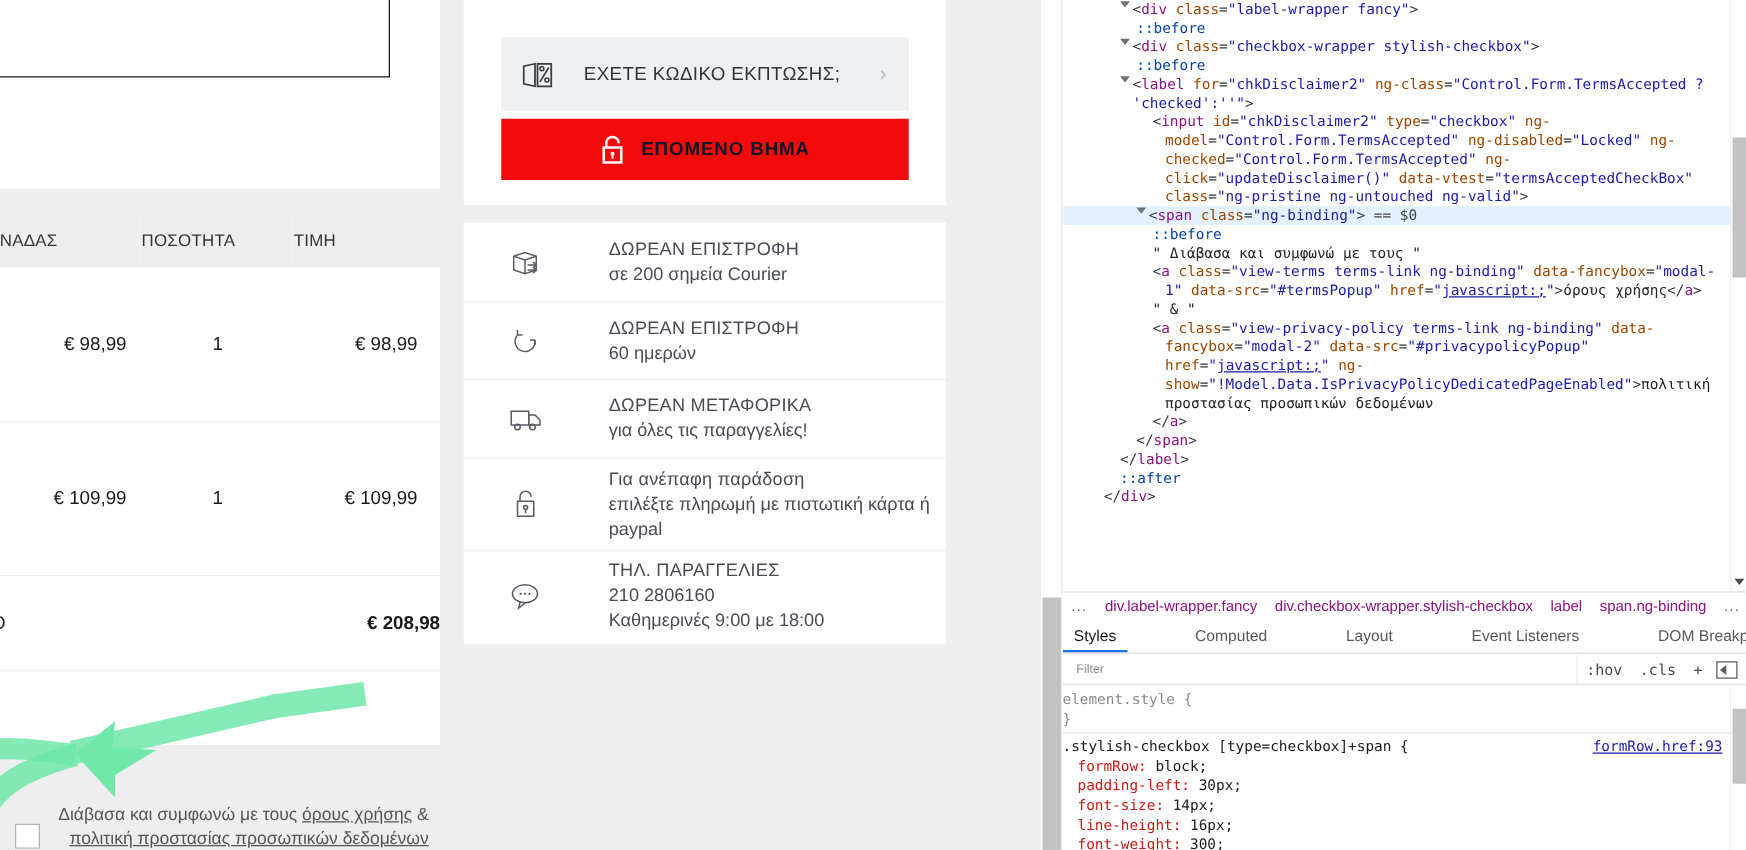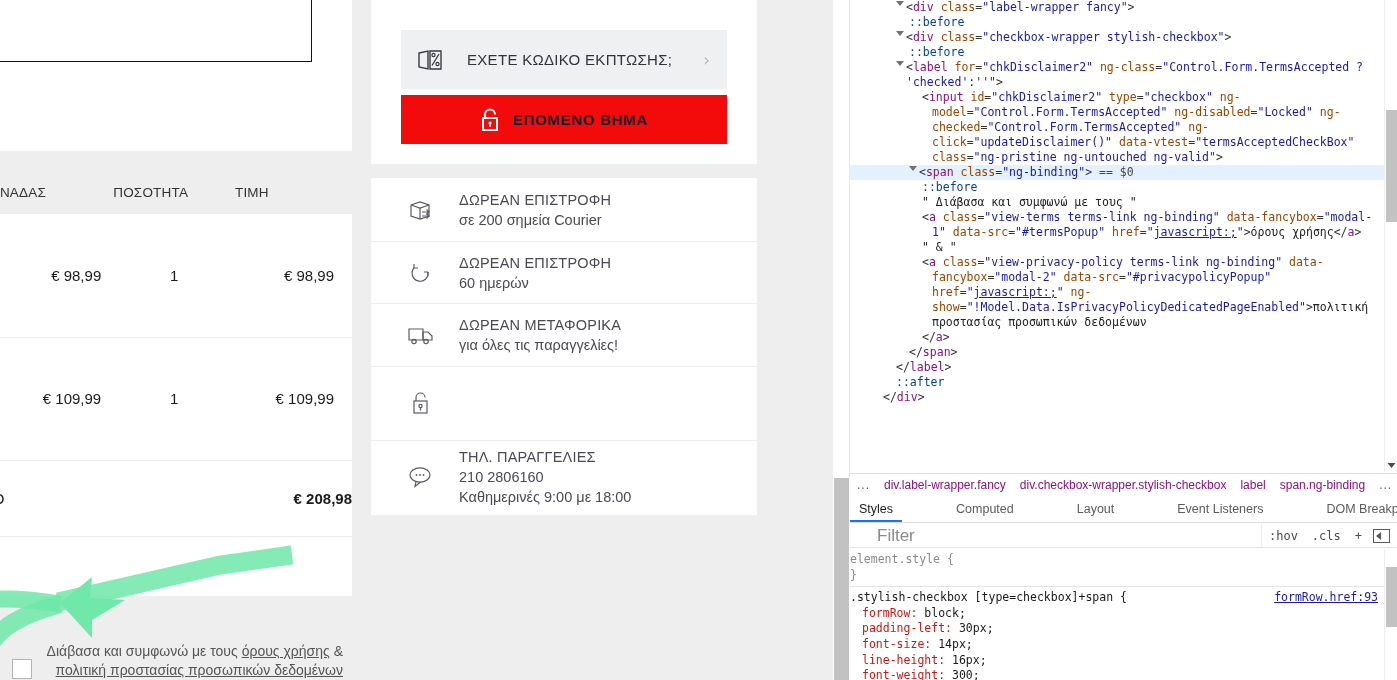--- a/index.html
+++ b/index.html
@@ -137,20 +137,21 @@
 
   #benefits {
     position: absolute; left: 371px; top: 178px;
     width: 386px; height: 337px;
     background: #ffffff;
   }
   .benefit {
     display: flex; align-items: center;
     border-bottom: 1px solid #ededed;
     padding-left: 30px;
+    gap: 28px;
   }
   .benefit:last-child { border-bottom: none; }
   .benefit .bicon {
     width: 40px; min-width: 40px; display: flex;
     align-items: center; justify-content: center;
     color: #5a5a66;
   }
   .benefit .btxt { margin-left: 18px; }
   .benefit .bt1 {
     font-size: 14.5px; color: #4a4a55; line-height: 20px; letter-spacing: .2px;
@@ -258,21 +259,21 @@
 
   
   #dt-filter {
     position: absolute; left: 17px; top: 524px; width: 547px; height: 24px;
     background: #ffffff;
     border-bottom: 1px solid #e2e2e2;
     display: flex; align-items: center;
     font-family: "Liberation Sans", sans-serif;
   }
   #dt-filter .fbox {
-    flex: 1; font-size: 17px; color: #8a8a8a; padding-left: 27px;
+    flex: 1; font-size: 10px; color: #8a8a8a; padding-left: 11px;
     border-right: 1px solid #ececec; line-height: 23px;
   }
   #dt-filter .fbtn {
     font-family: "DejaVu Sans Mono", monospace;
     font-size: 12px; color: #4a4a4a; padding: 0 7px; cursor: pointer;
   }
   #dt-filter .boxicon {
     width: 17px; height: 14px; border: 1.3px solid #5a5a5a;
     margin: 0 7px 0 4px; position: relative; cursor: pointer;
   }
@@ -437,20 +438,25 @@
 
       <div class="benefit" style="height:74px">
         <span class="bicon">
           <svg width="22" height="26" viewBox="0 0 22 26" fill="none" stroke="#5a5a66" stroke-width="1.2">
             <path d="M6 10 V6.5 a4.5 4.5 0 0 1 9 0"></path>
             <rect x="4" y="10" width="13" height="12"></rect>
             <circle cx="10.5" cy="15" r="1.6"></circle>
             <path d="M10.5 16.6 v3"></path>
           </svg>
         </span>
+        <span class="btxt">
+          <div class="bt1">Για ανέπαφη παράδοση</div>
+          <div class="bt2">επιλέξτε πληρωμή με πιστωτική κάρτα ή</div>
+          <div class="bt2">paypal</div>
+        </span>
       </div>
 
       <div class="benefit" style="height:72px">
         <span class="bicon">
           <svg width="28" height="24" viewBox="0 0 28 24" fill="none" stroke="#5a5a66" stroke-width="1.2">
             <ellipse cx="13" cy="10" rx="10" ry="7.2"></ellipse>
             <path d="M9 16.5 L8 21.5 L13.5 17"></path>
             <circle cx="9.5" cy="10" r=".9" fill="#5a5a66" stroke="none"></circle>
             <circle cx="13" cy="10" r=".9" fill="#5a5a66" stroke="none"></circle>
             <circle cx="16.5" cy="10" r=".9" fill="#5a5a66" stroke="none"></circle>

